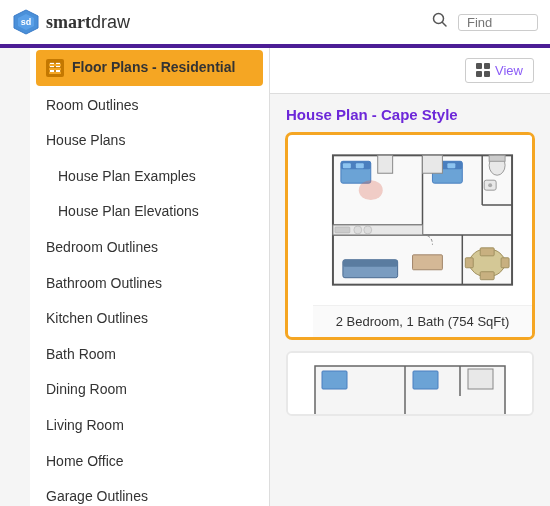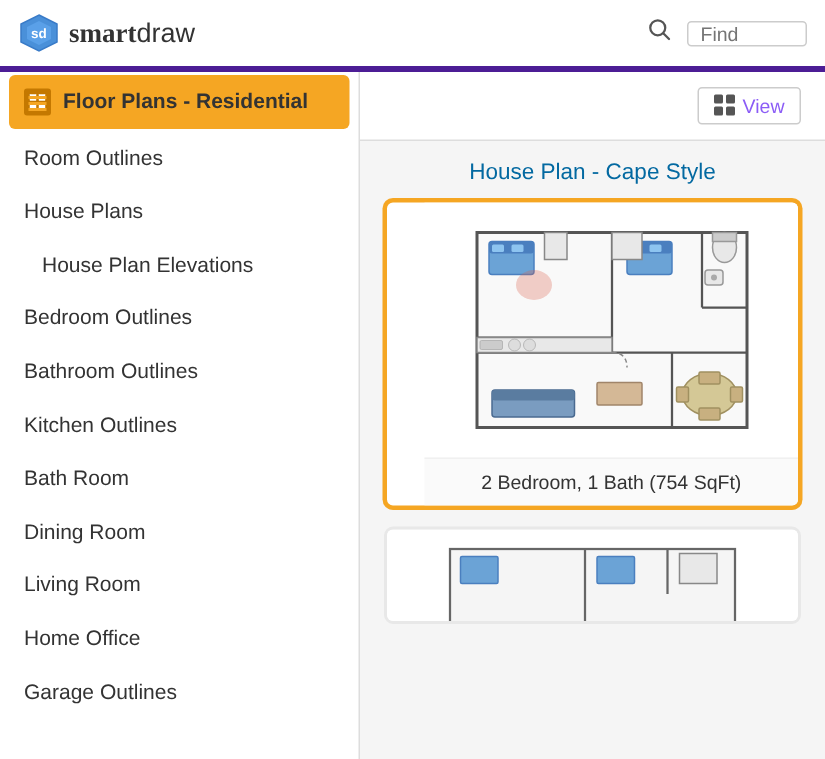--- a/index.html
+++ b/index.html
@@ -73,20 +73,21 @@
       overflow: hidden;
     }
 
     
     .sidebar {
       width: 240px;
       background: #fff;
       border-right: 1px solid #ddd;
       overflow-y: auto;
       flex-shrink: 0;
+      margin-left: 30px;
     }
     .sidebar-item {
       padding: 8px 16px;
       cursor: pointer;
       color: #333;
       font-size: 14px;
       line-height: 1.4;
     }
     .sidebar-item.active {
       background: #f5a623;
@@ -164,23 +165,22 @@
       background: #555;
       border-radius: 1px;
     }
 
     
     .cards-area {
       padding: 12px 16px;
     }
     .section-title {
       font-size: 15px;
-      color: #0369a1;
-      font-weight: 400;
-      text-align: center;
+      color: #6d28d9;
+      font-weight: 700;
       margin-bottom: 10px;
     }
 
     
     .card {
       background: #fff;
       border: 2px solid #e8e8e8;
       border-radius: 6px;
       margin-bottom: 12px;
       overflow: hidden;
@@ -268,20 +268,23 @@
     </div>
 
     <div class="sidebar-item">
       <span>Room Outlines</span>
     </div>
 
     <div class="sidebar-item">
       <span>House Plans</span>
     </div>
 
+    <div class="sidebar-item indent-1">
+      <span>House Plan Examples</span>
+    </div>
 
     <div class="sidebar-item indent-1">
       <span>House Plan Elevations</span>
     </div>
 
     <div class="sidebar-item">
       <span>Bedroom Outlines</span>
     </div>
 
     <div class="sidebar-item">

